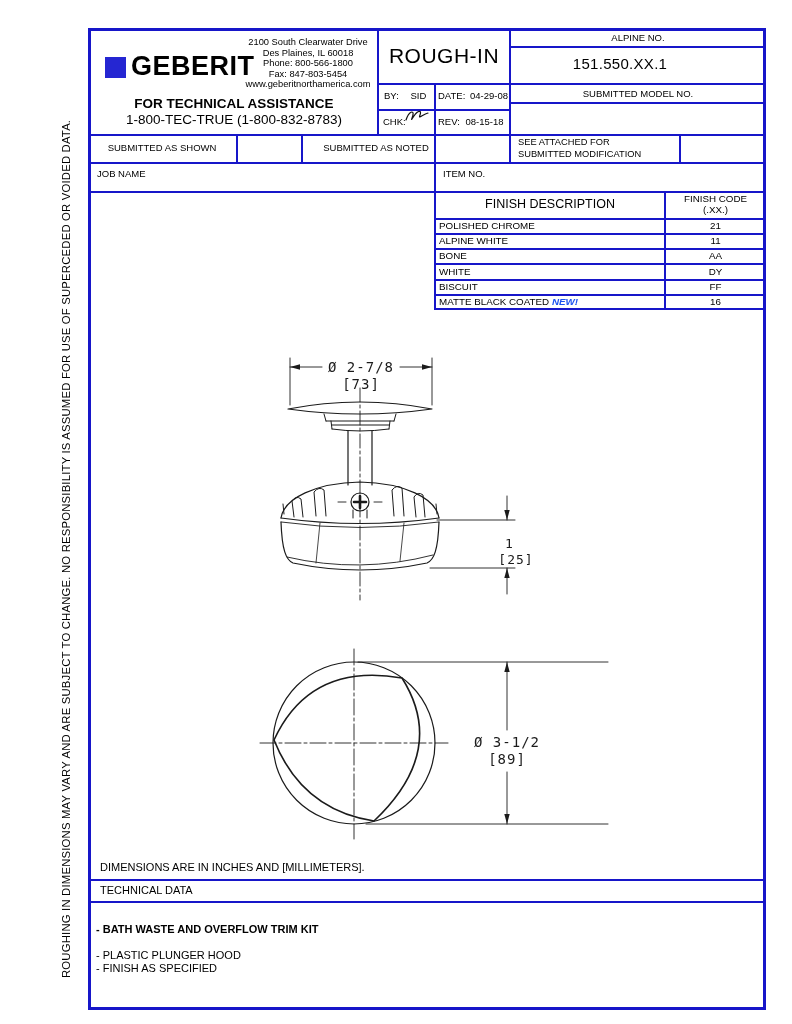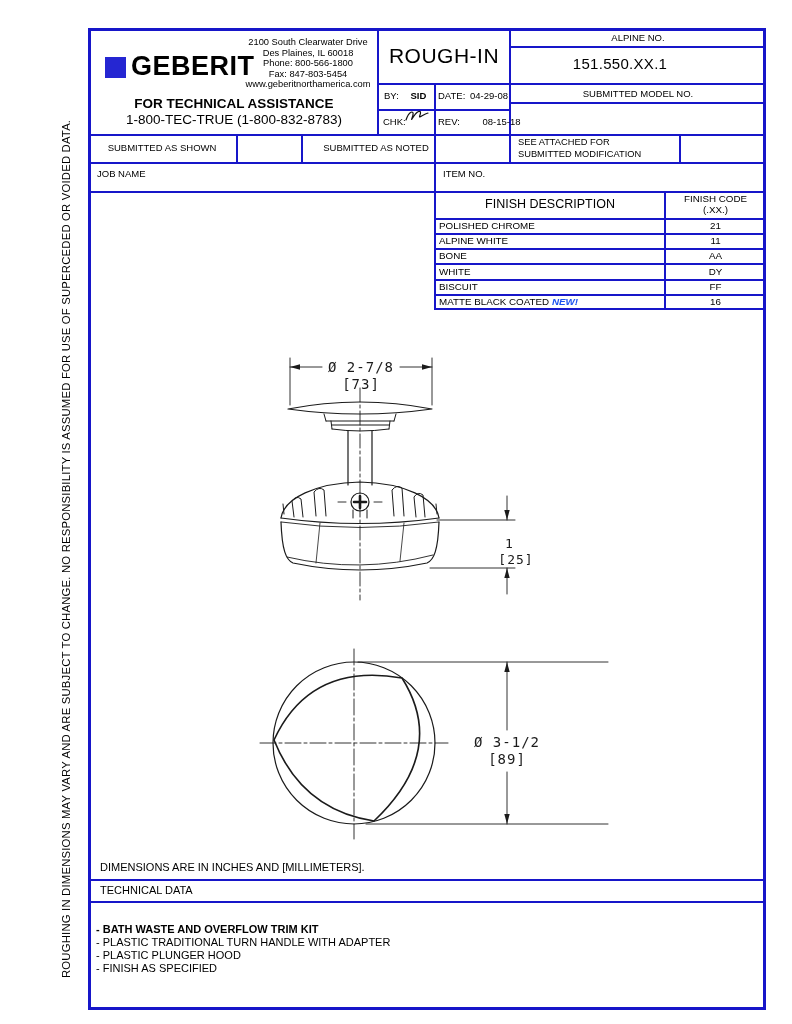--- a/index.html
+++ b/index.html
@@ -80,35 +80,35 @@
     <div>Phone: 800-566-1800</div>
     <div>Fax: 847-803-5454</div>
     <div>www.geberitnorthamerica.com</div>
   </div>
   <div class="t assist1">FOR TECHNICAL ASSISTANCE</div>
   <div class="t assist2">1-800-TEC-TRUE (1-800-832-8783)</div>
 
   <div class="t roughin">ROUGH-IN</div>
   <div class="t small" style="left:384px;top:90px;">
     <span>BY:</span>
-    <span style="margin-left:9px;font-weight:bold;">SID</span>
+    <span style="margin-left:9px;">SID</span>
   </div>
   <div class="t small" style="left:438px;top:90px;">
     <span>DATE:</span>
     <span style="margin-left:2px;">04-29-08</span>
   </div>
   <div class="t small" style="left:383px;top:116px;">
     <span>CHK:</span>
   </div>
   <svg class="abs" style="left:404px;top:107px;" width="28" height="18" viewBox="0 0 28 18">
     <path d="M2,13 C5,4 10,3 9,8 C8,12 6,15 10,9 C14,3 18,3 16,8 C14,13 19,7 24,6" fill="none" stroke="#111" stroke-width="1.2" stroke-linecap="round"></path>
   </svg>
   <div class="t small" style="left:438px;top:116px;">
     <span>REV:</span>
-    <span style="margin-left:20px;">08-15-18</span>
+    <span style="margin-left:3px;">08-15-18</span>
   </div>
 
   <div class="t small center" style="left:510px;top:32px;width:256px;">ALPINE NO.</div>
   <div class="t fitno">151.550.XX.1</div>
   <div class="t small center" style="left:510px;top:88px;width:256px;">SUBMITTED MODEL NO.</div>
 
   <div class="t small center" style="left:88px;top:142px;width:148px;">SUBMITTED AS SHOWN</div>
   <div class="t small center" style="left:301px;top:142px;width:150px;">SUBMITTED AS NOTED</div>
   <div class="t" style="left:518px;top:137px;font-size:9.3px;line-height:11.5px;">
     <div>SEE ATTACHED FOR</div>
@@ -209,17 +209,16 @@
     <text x="273" y="79" font-size="14" letter-spacing="1" text-anchor="middle">[73]</text>
     <text x="421" y="238" font-size="13" text-anchor="middle">1</text>
     <text x="428" y="254" font-size="13" letter-spacing="1" text-anchor="middle">[25]</text>
     <text x="419" y="437" font-size="14" letter-spacing="1" text-anchor="middle">Ø 3-1/2</text>
     <text x="419" y="454" font-size="14" letter-spacing="1" text-anchor="middle">[89]</text>
   </svg>
 
   <div class="t foot" style="left:100px;top:861px;">DIMENSIONS ARE IN INCHES AND [MILLIMETERS].</div>
   <div class="t foot" style="left:100px;top:884px;">TECHNICAL DATA</div>
   <div class="t techitem" style="left:96px;top:923px;font-weight:bold;">- BATH WASTE AND OVERFLOW TRIM KIT</div>
-  <div class="t techitem" style="left:96px;top:936px;">- PLASTIC TRADITIONAL TURN HANDLE WITH ADAPTER</div>
   <div class="t techitem" style="left:96px;top:949px;">- PLASTIC PLUNGER HOOD</div>
   <div class="t techitem" style="left:96px;top:962px;">- FINISH AS SPECIFIED</div>
 
 </div>
 
 </body></html>

